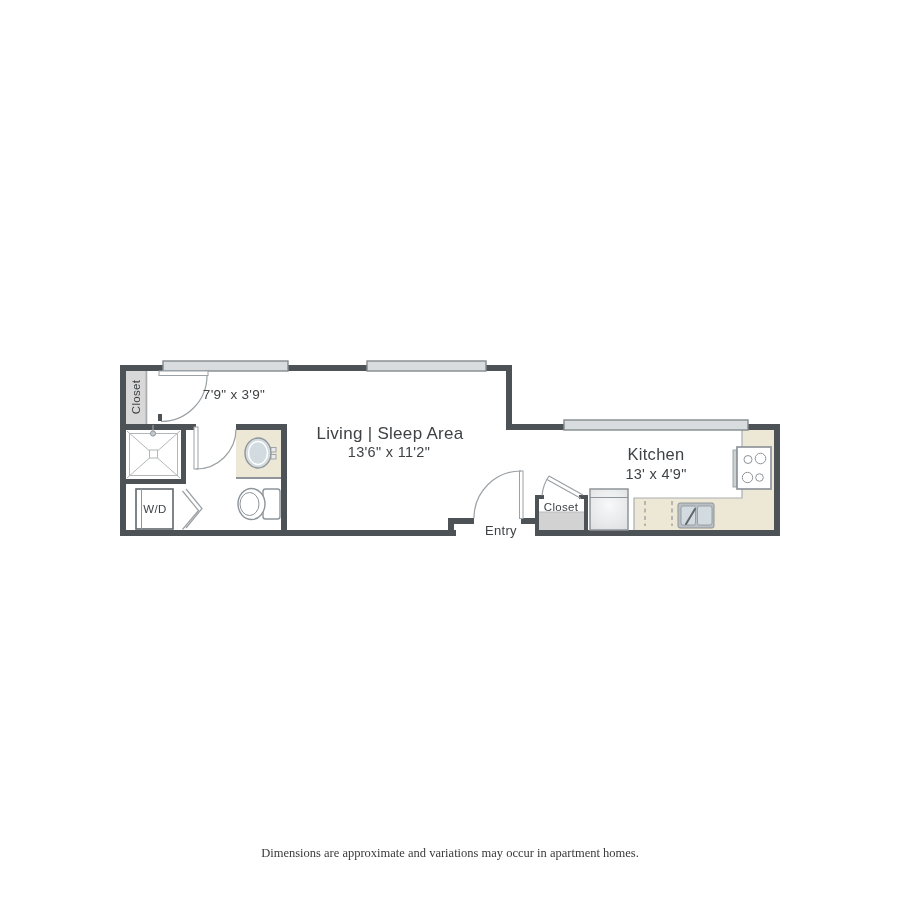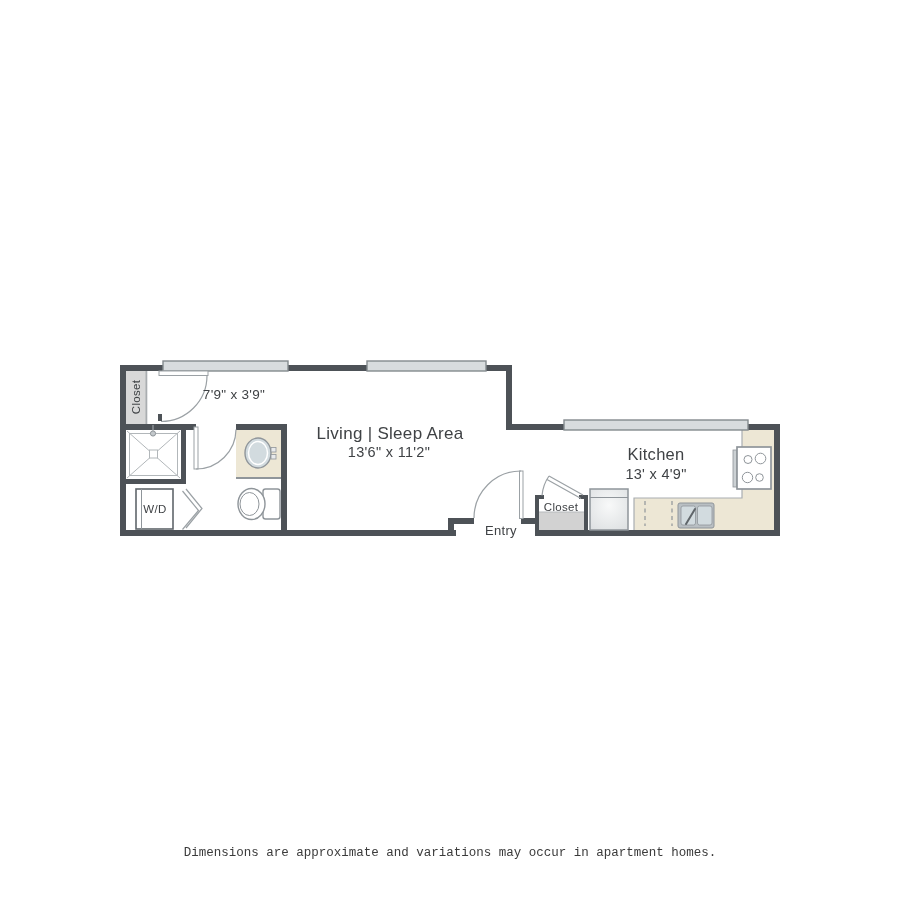--- a/index.html
+++ b/index.html
@@ -23,21 +23,21 @@
   .beige{fill:var(--counter-beige);}
   .cedge{fill:none;stroke:var(--counter-edge);stroke-width:1.2;}
   .dash{stroke:var(--fixture-stroke);stroke-width:1.2;stroke-dasharray:4 3.5;fill:none;}
   .t-big{font-size:17px;}
   .t-dim{font-size:14.5px;}
   .t-kit{font-size:16.5px;}
   .t-bdim{font-size:13.5px;}
   .t-entry{font-size:13px;}
   .t-small{font-size:11.5px;}
   #disclaimer{position:absolute;left:0;right:0;top:846px;text-align:center;
-    font-family:Liberation Mono, monospace;font-size:12.5px;color:var(--disclaimer-text);}
+    font-family:Liberation Serif, serif;font-size:12.5px;color:var(--disclaimer-text);}
 </style>
 </head>
 <body>
 
 <div id="stage">
 <svg width="900" height="900" viewBox="0 0 900 900">
   <defs>
     <radialGradient id="fridgeG" cx="50%" cy="40%" r="80%">
       <stop offset="0%" stop-color="#f8f9f9"></stop>
       <stop offset="100%" stop-color="#dbdee0"></stop>

